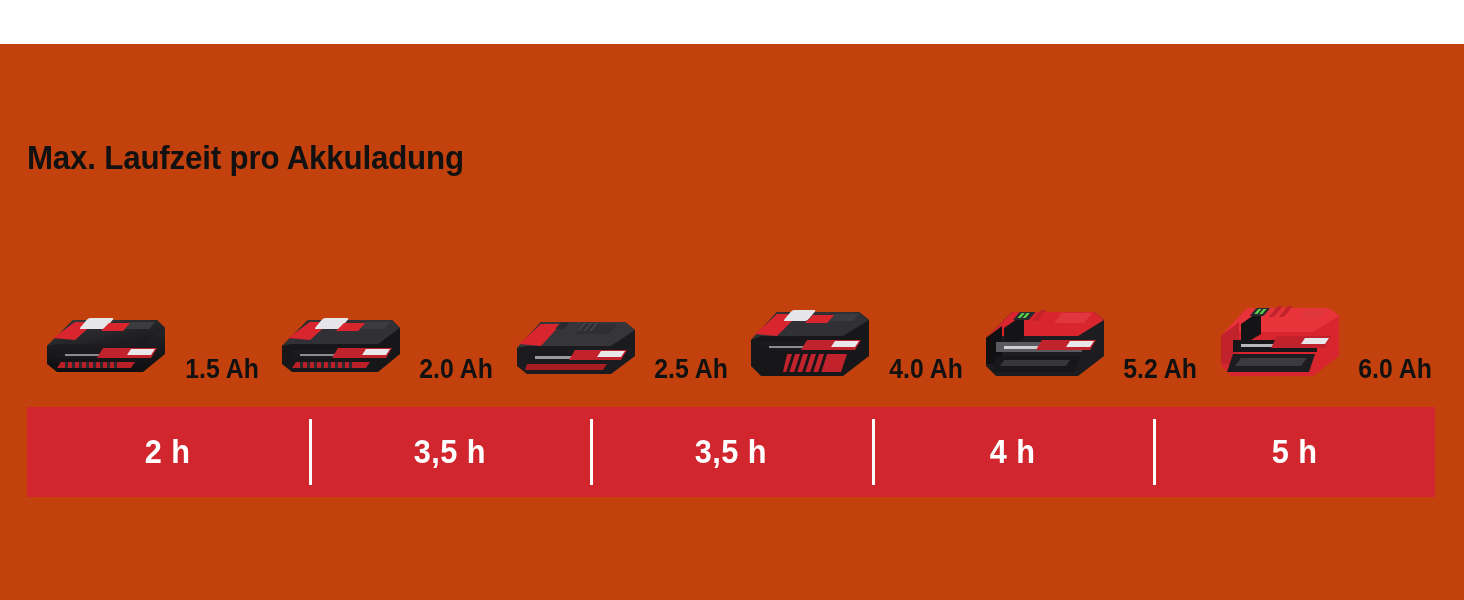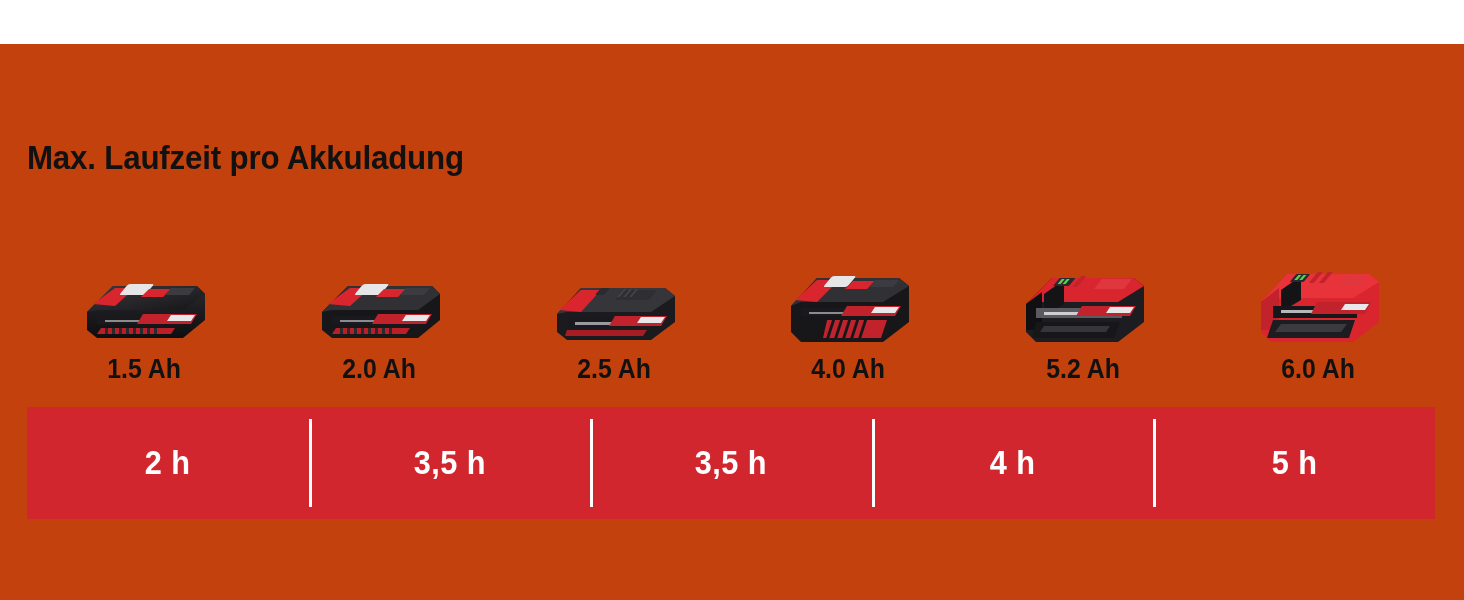--- a/index.html
+++ b/index.html
@@ -46,22 +46,22 @@
     left: 27px;
     top: 190px;
     width: 1408px;
     height: 150px;
     display: flex;
   }
   .battery-cell {
     flex: 1 1 0;
     position: relative;
     display: flex;
-    flex-direction: column;
-    align-items: center;
+    flex-direction: row;
+    align-items: flex-end;
     justify-content: flex-end;
   }
   .battery-art {
     position: relative;
     width: 142px;
     height: 96px;
     margin: 0 auto;
   }
   .battery-art svg {
     display: block;
@@ -78,21 +78,21 @@
     transform: scaleX(0.92);
     white-space: nowrap;
   }
 
   
   .runtime-bar {
     position: absolute;
     left: 27px;
     top: 363px;
     width: 1408px;
-    height: 112px;
+    height: 90px;
     background: #d2262f;
     display: flex;
     box-sizing: border-box;
   }
   .runtime-cell {
     flex: 1 1 0;
     position: relative;
     display: flex;
     align-items: center;
     justify-content: center;

